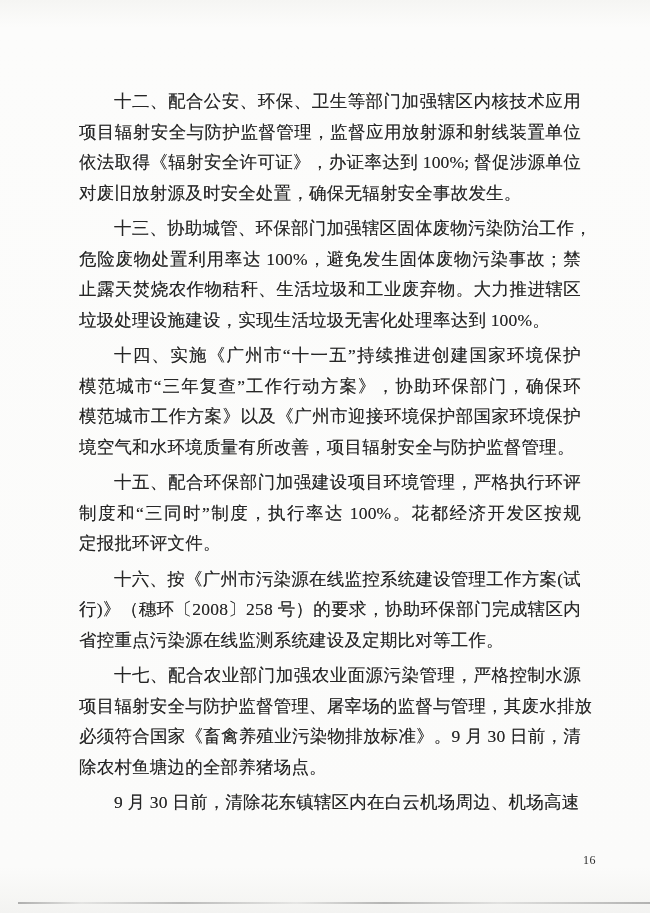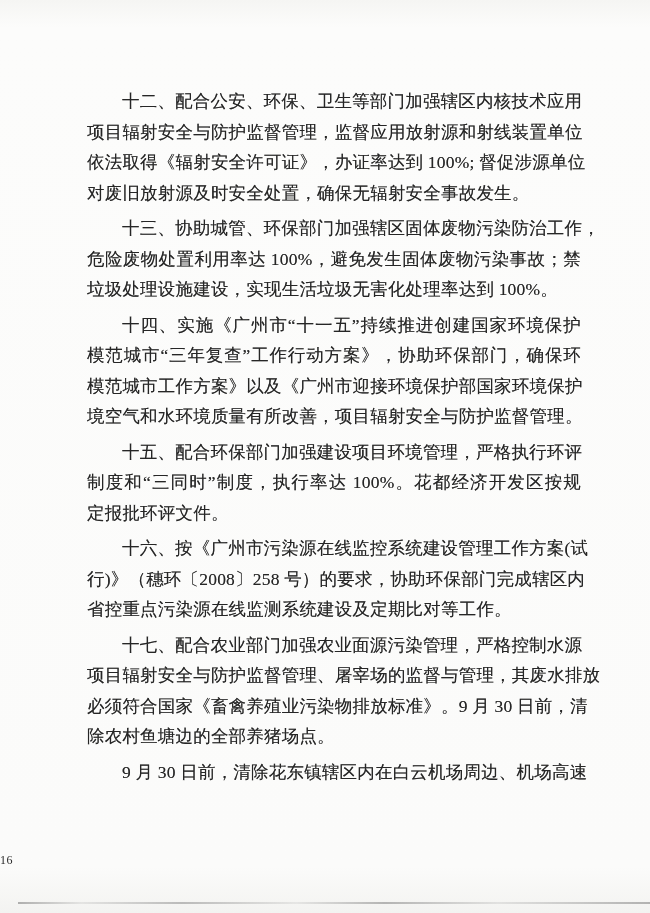--- a/index.html
+++ b/index.html
@@ -23,40 +23,40 @@
     position: absolute;
     left: 79px;
     top: 86px;
     width: 502px;
     color: #262626;
     font-size: 17.5px;
     line-height: 30.5px;
     text-shadow: 0 0 0.5px rgba(45,45,45,0.55);
   }
   .paragraph {
-    margin: 0 0 5px 8px;
+    margin: 0 0 5px 0;
   }
   .line {
     white-space: nowrap;
     text-align: justify;
     text-align-last: justify;
     letter-spacing: 0.2px;
   }
   .line.last {
     text-align-last: left;
   }
   .line.indent {
     text-indent: 35px;
   }
   .page-number {
     position: absolute;
     top: 853px;
     left: 0;
     width: 596px;
-    text-align: left;
+    text-align: right;
     font-size: 12px;
     color: #2b2b2b;
     letter-spacing: 0.5px;
   }
   .scan-line {
     position: absolute;
     top: 902px;
     left: 18px;
     right: 0;
     height: 2px;
@@ -77,20 +77,21 @@
   <main class="content">
       <div class="paragraph">
         <div class="line indent">十二、配合公安、环保、卫生等部门加强辖区内核技术应用</div>
         <div class="line">项目辐射安全与防护监督管理，监督应用放射源和射线装置单位</div>
         <div class="line">依法取得《辐射安全许可证》，办证率达到 100%; 督促涉源单位</div>
         <div class="line last">对废旧放射源及时安全处置，确保无辐射安全事故发生。</div>
       </div>
       <div class="paragraph">
         <div class="line indent">十三、协助城管、环保部门加强辖区固体废物污染防治工作，</div>
         <div class="line">危险废物处置利用率达 100%，避免发生固体废物污染事故；禁</div>
+        <div class="line">止露天焚烧农作物秸秆、生活垃圾和工业废弃物。大力推进辖区</div>
         <div class="line last">垃圾处理设施建设，实现生活垃圾无害化处理率达到 100%。</div>
       </div>
       <div class="paragraph">
         <div class="line indent">十四、实施《广州市“十一五”持续推进创建国家环境保护</div>
         <div class="line">模范城市“三年复查”工作行动方案》，协助环保部门，确保环</div>
         <div class="line">模范城市工作方案》以及《广州市迎接环境保护部国家环境保护</div>
         <div class="line last">境空气和水环境质量有所改善，项目辐射安全与防护监督管理。</div>
       </div>
       <div class="paragraph">
         <div class="line indent">十五、配合环保部门加强建设项目环境管理，严格执行环评</div>

